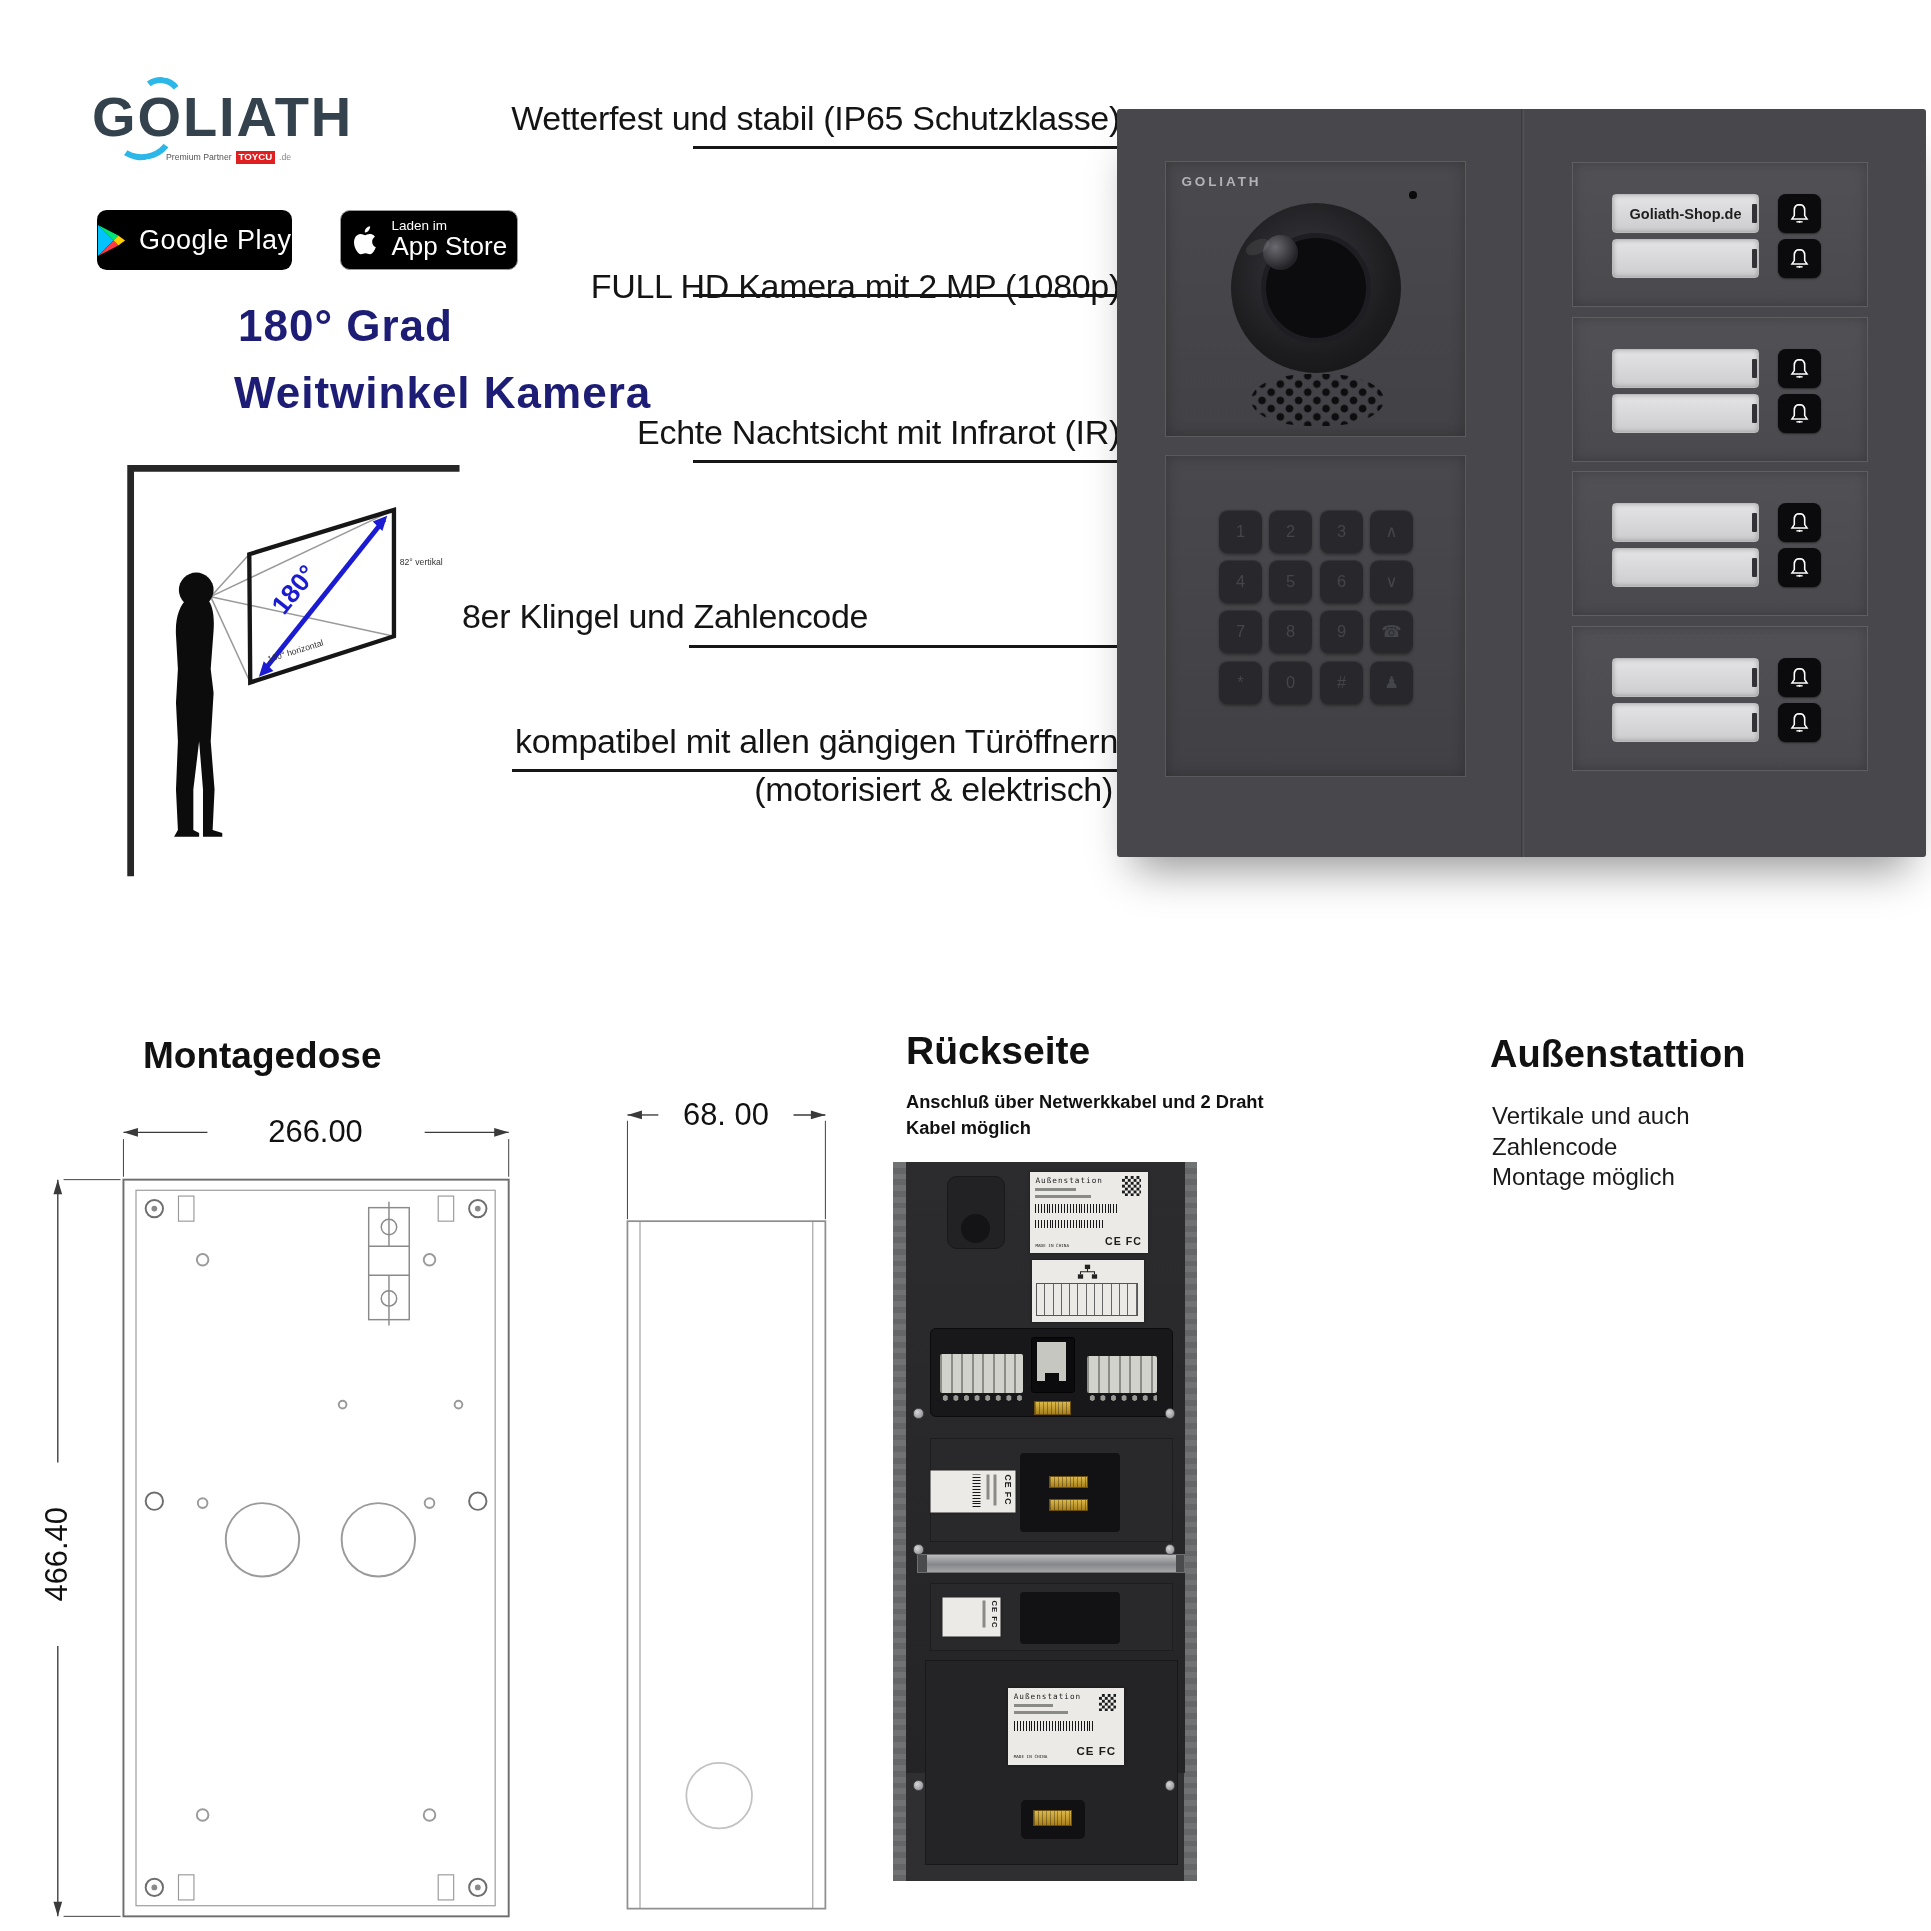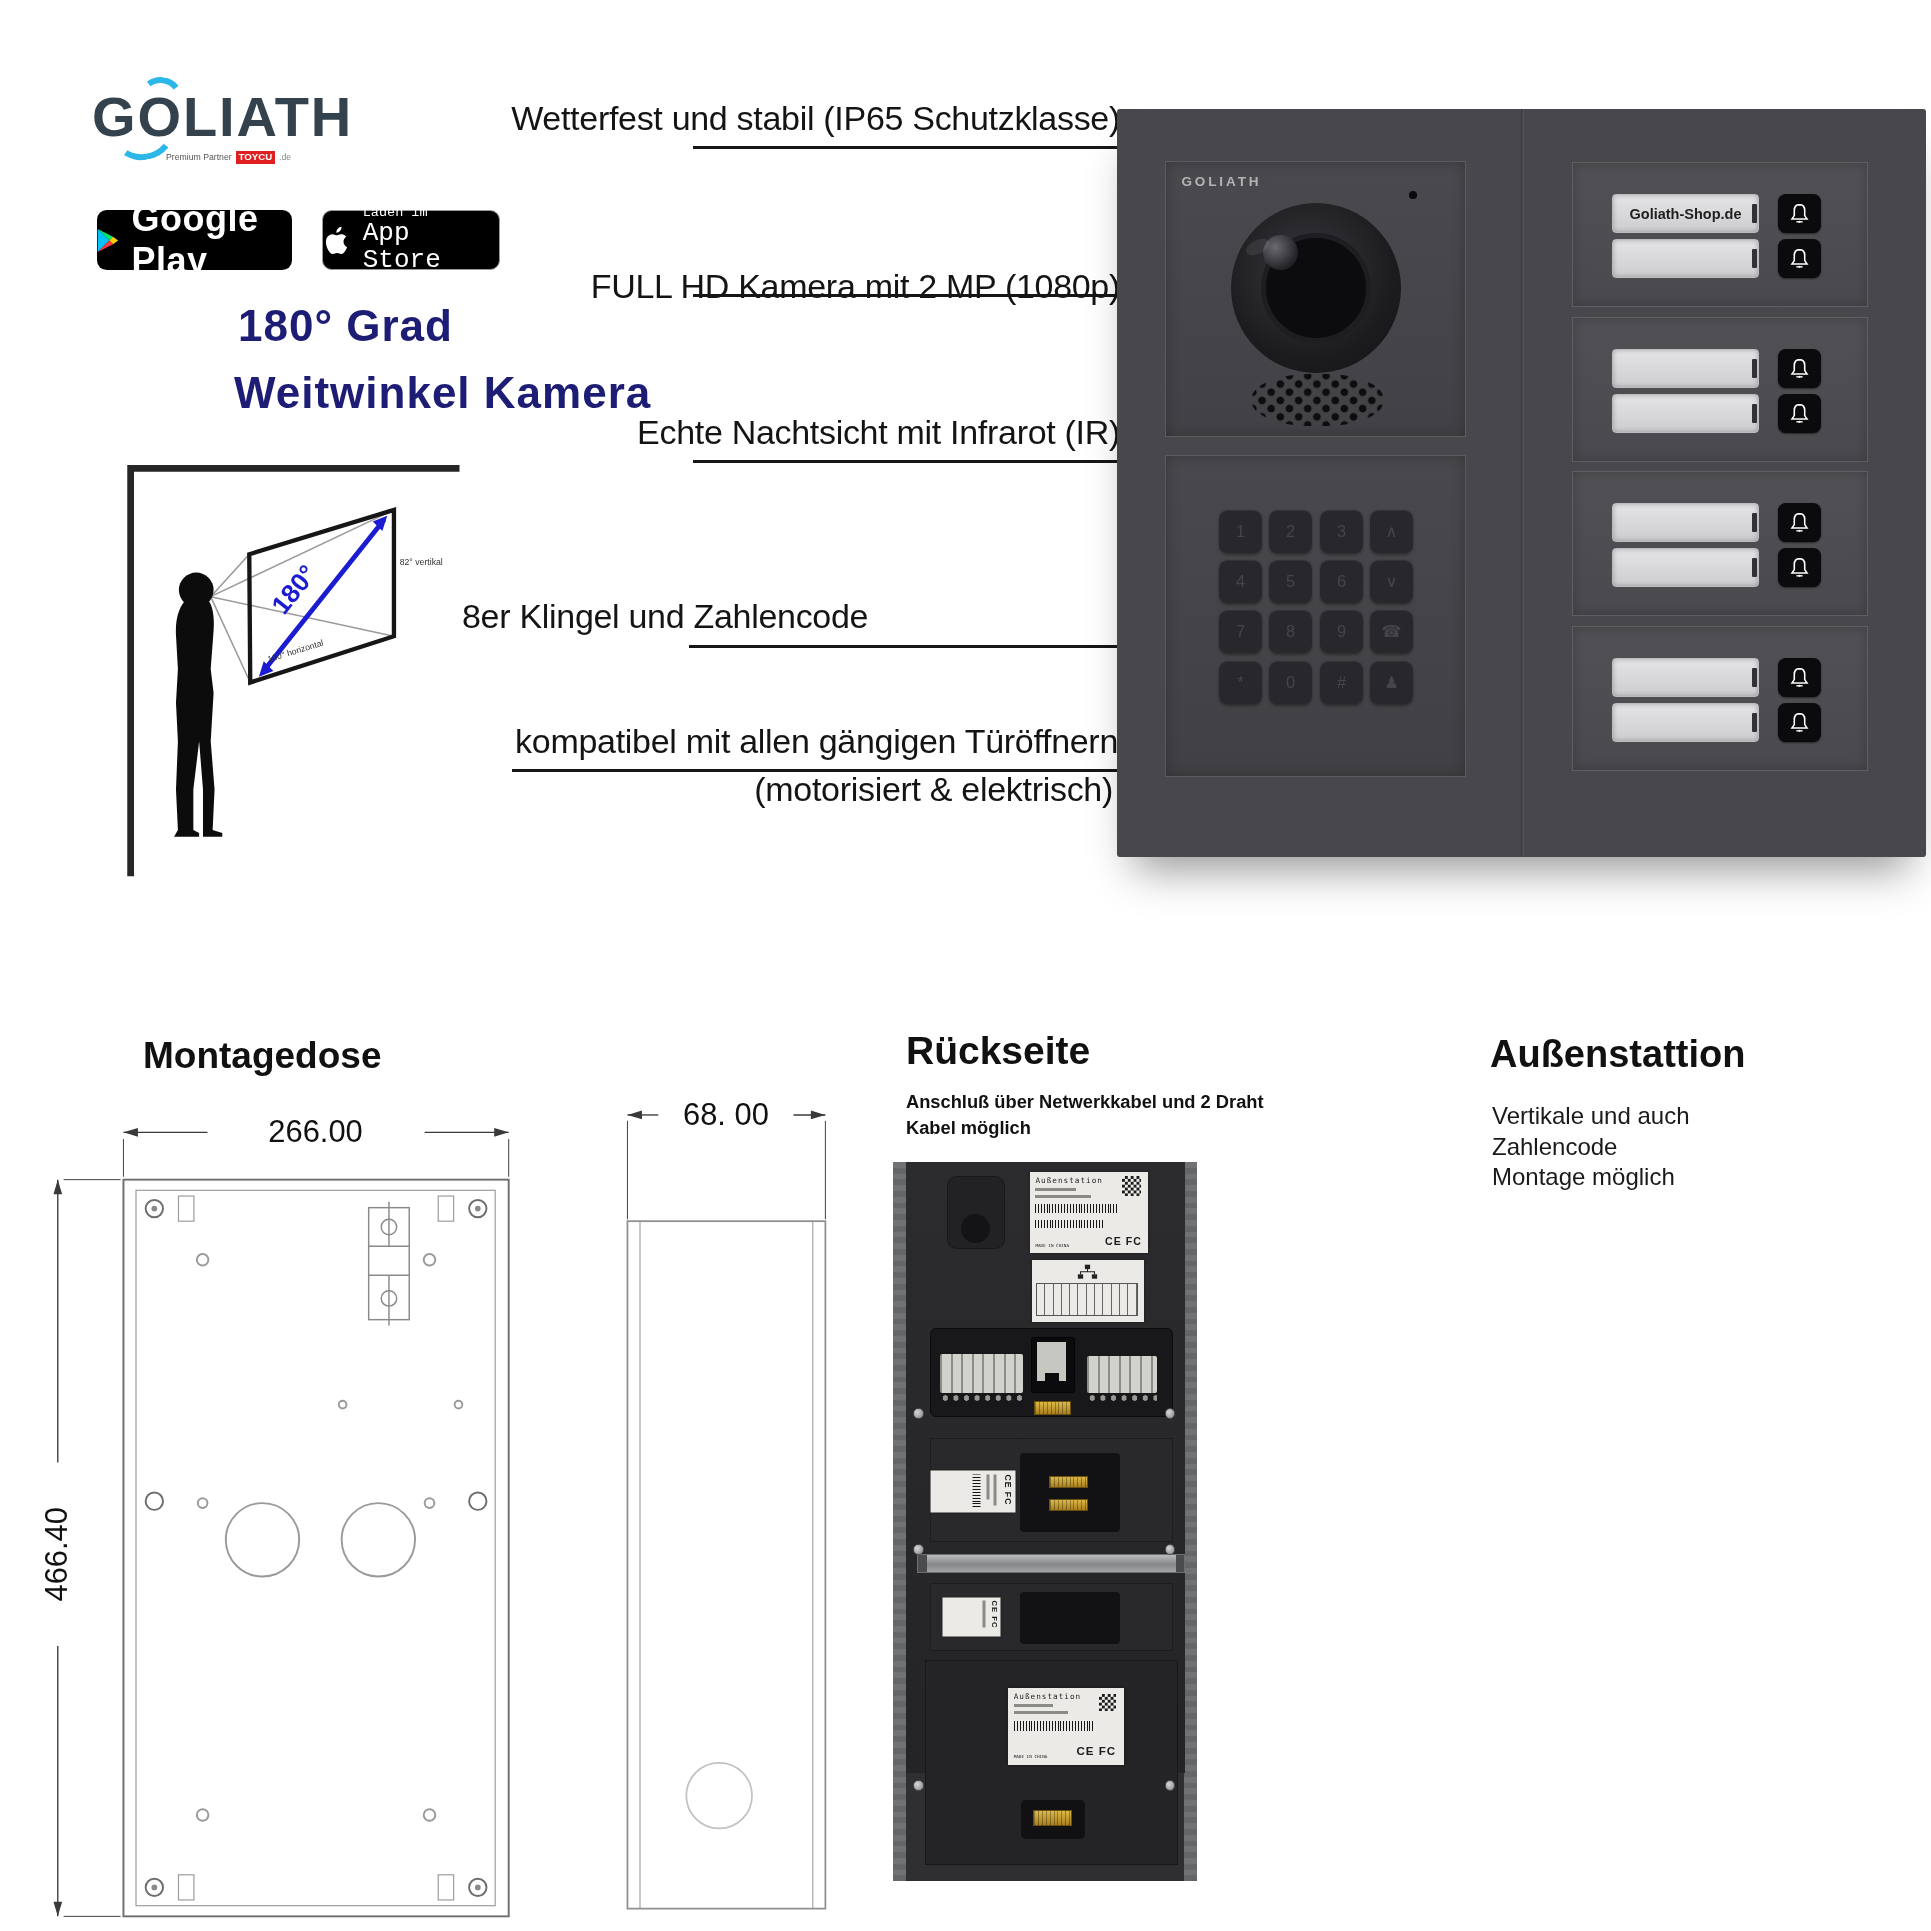--- a/index.html
+++ b/index.html
@@ -13,22 +13,22 @@
   .arc{position:absolute;border:6.8px solid transparent;border-radius:50%;}
   .arc-top{width:33px;height:33px;border-top-color:#2bb7e8;left:1px;top:-11.6px;transform:rotate(8deg);}
   .arc-bottom{width:50px;height:42px;border-bottom-color:#2bb7e8;left:-25px;top:17.4px;transform:rotate(-10deg);}
   .premium-line{left:166px;top:151px;font-size:8.7px;color:#555;display:flex;align-items:center;gap:3.9px;}
   .toycu{background:#e02020;color:#fff;font-weight:bold;font-size:9.7px;padding:0 2.9px;line-height:12.6px;}
   .toycu-de{color:#888;font-size:8.7px;}
 
   
   .badge{display:flex;align-items:center;justify-content:center;background:#000;border-radius:9.7px;color:#fff;}
   .gp-badge{left:97px;top:210px;width:195px;height:60px;gap:12.6px;}
-  .gp-text{font-size:36px;font-weight:700;letter-spacing:0.5px;}
-  .as-badge{left:322px;top:210px;width:178px;height:60px;gap:9.7px;border:1px solid #9a9a9a;box-sizing:border-box;font-family:Liberation Mono, monospace;}
+  .gp-text{font-size:27px;font-weight:400;letter-spacing:0.5px;}
+  .as-badge{left:340px;top:210px;width:178px;height:60px;gap:9.7px;border:1px solid #9a9a9a;box-sizing:border-box;}
   .as-col{display:flex;flex-direction:column;line-height:1.05;}
   .as-small{font-size:13.5px;}
   .as-big{font-size:26px;font-weight:500;}
 
   
   .headline{color:#1d1d75;font-weight:bold;font-size:44px;letter-spacing:1px;}
   .feature{font-size:34px;color:#141414;letter-spacing:-0.3px;white-space:nowrap;}
   .fr{text-align:right;}
   .uline{height:2.9px;background:#161616;}
 

